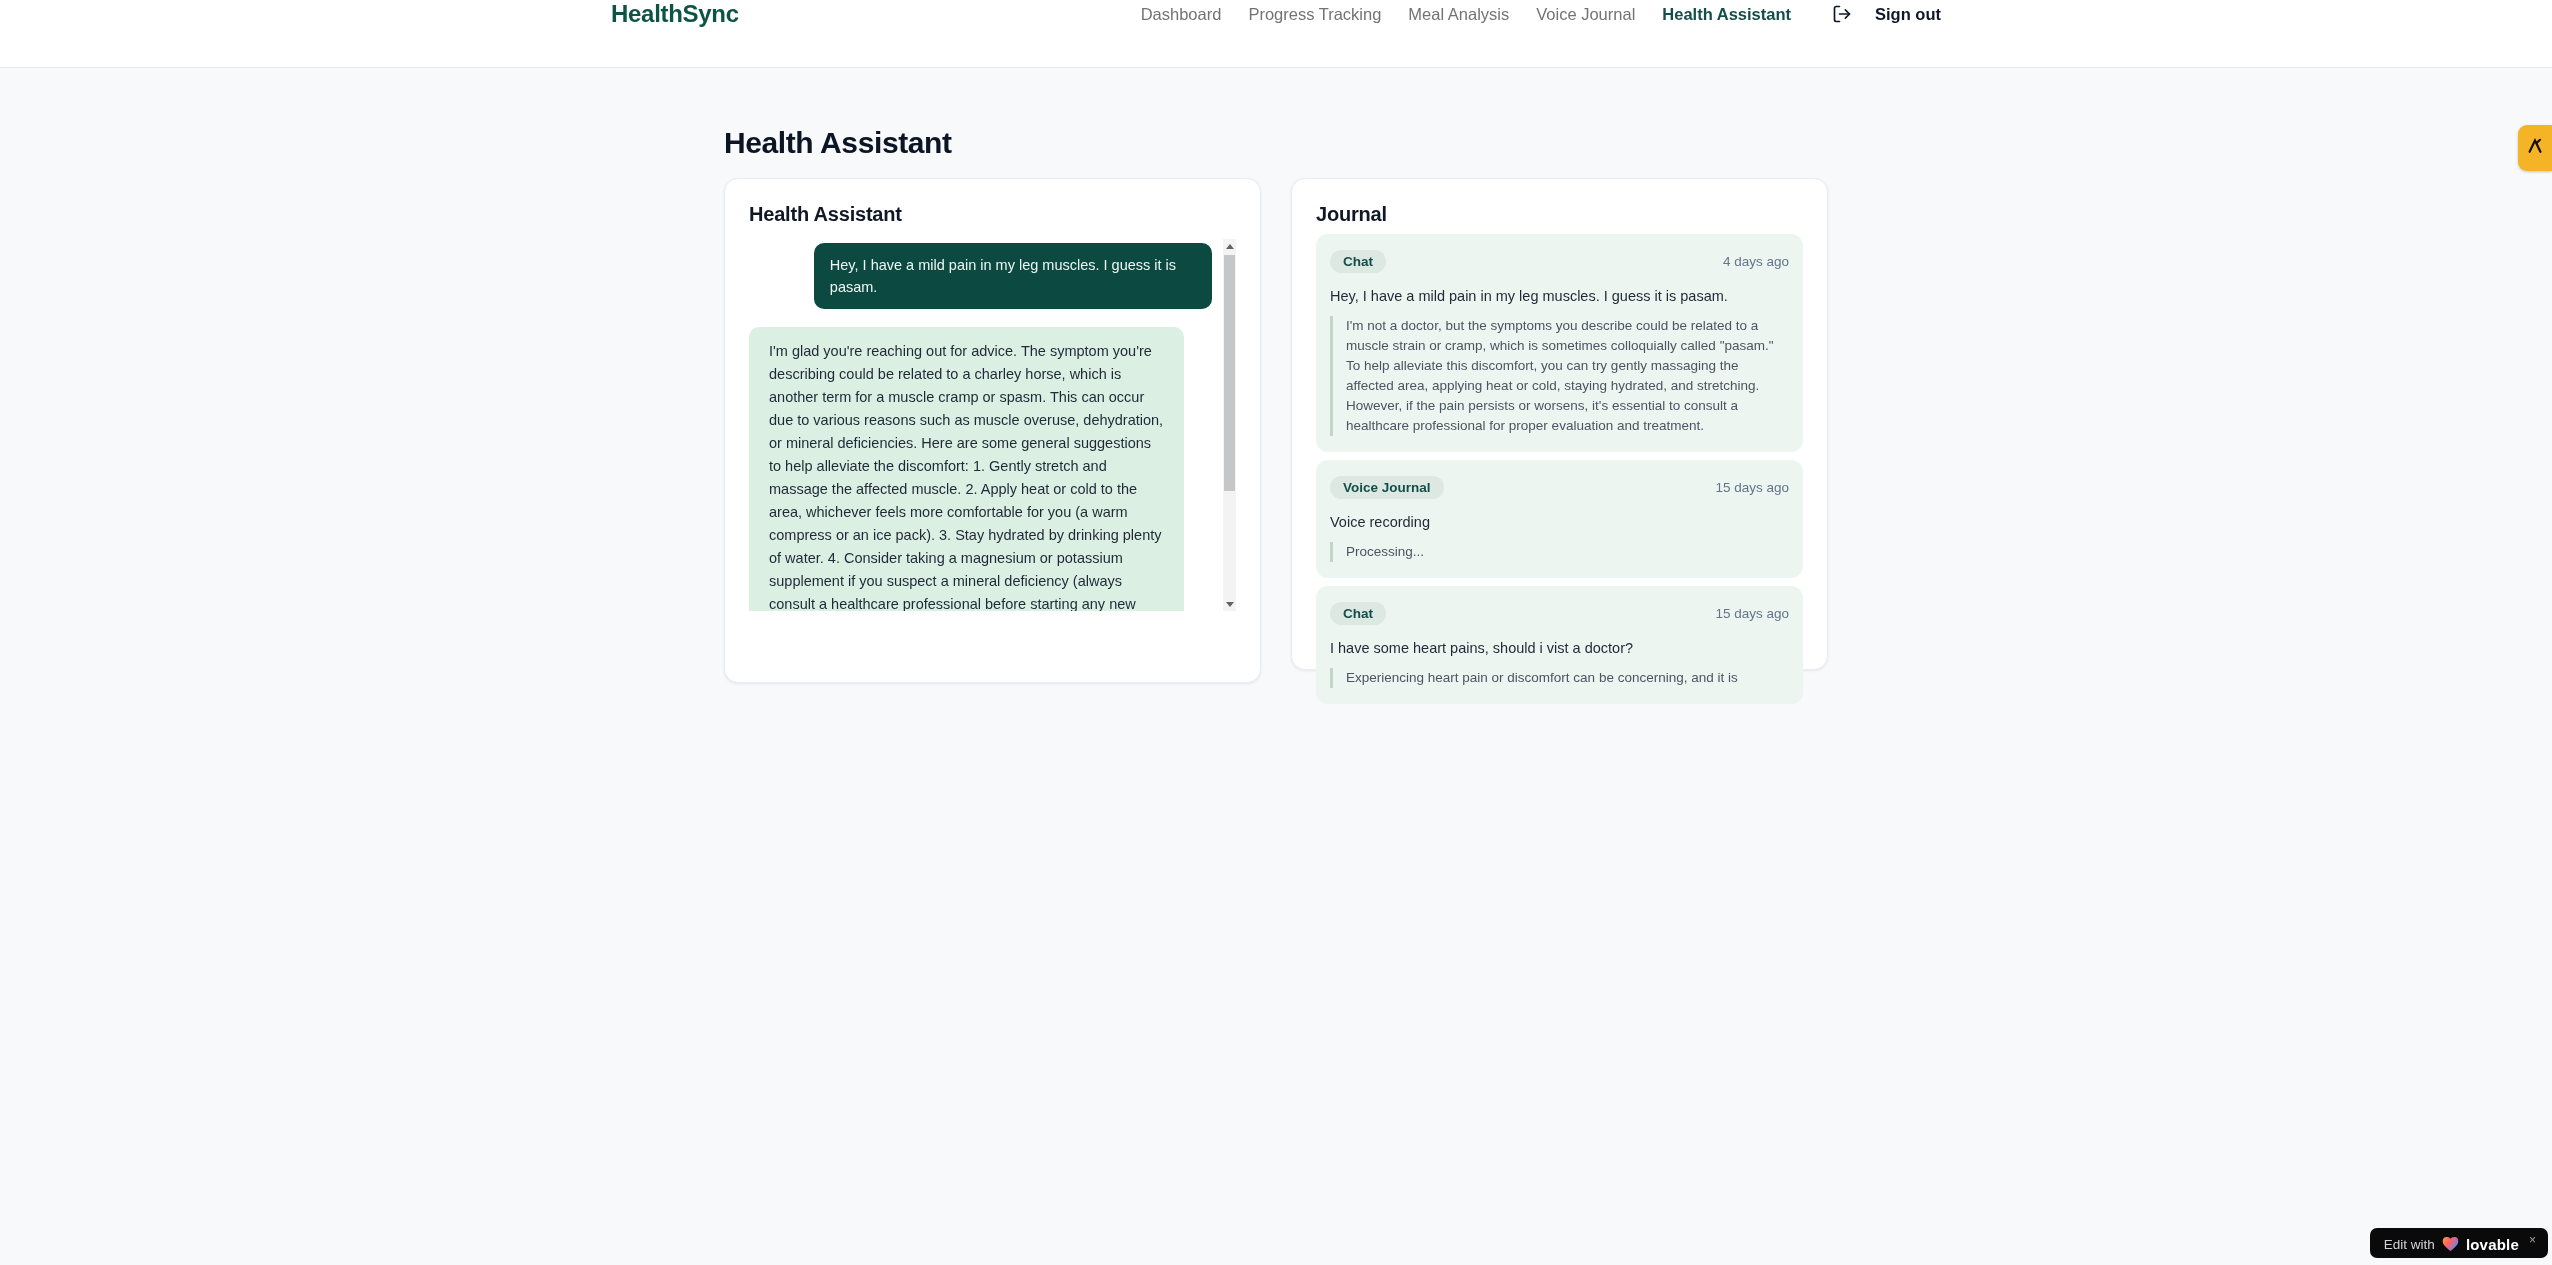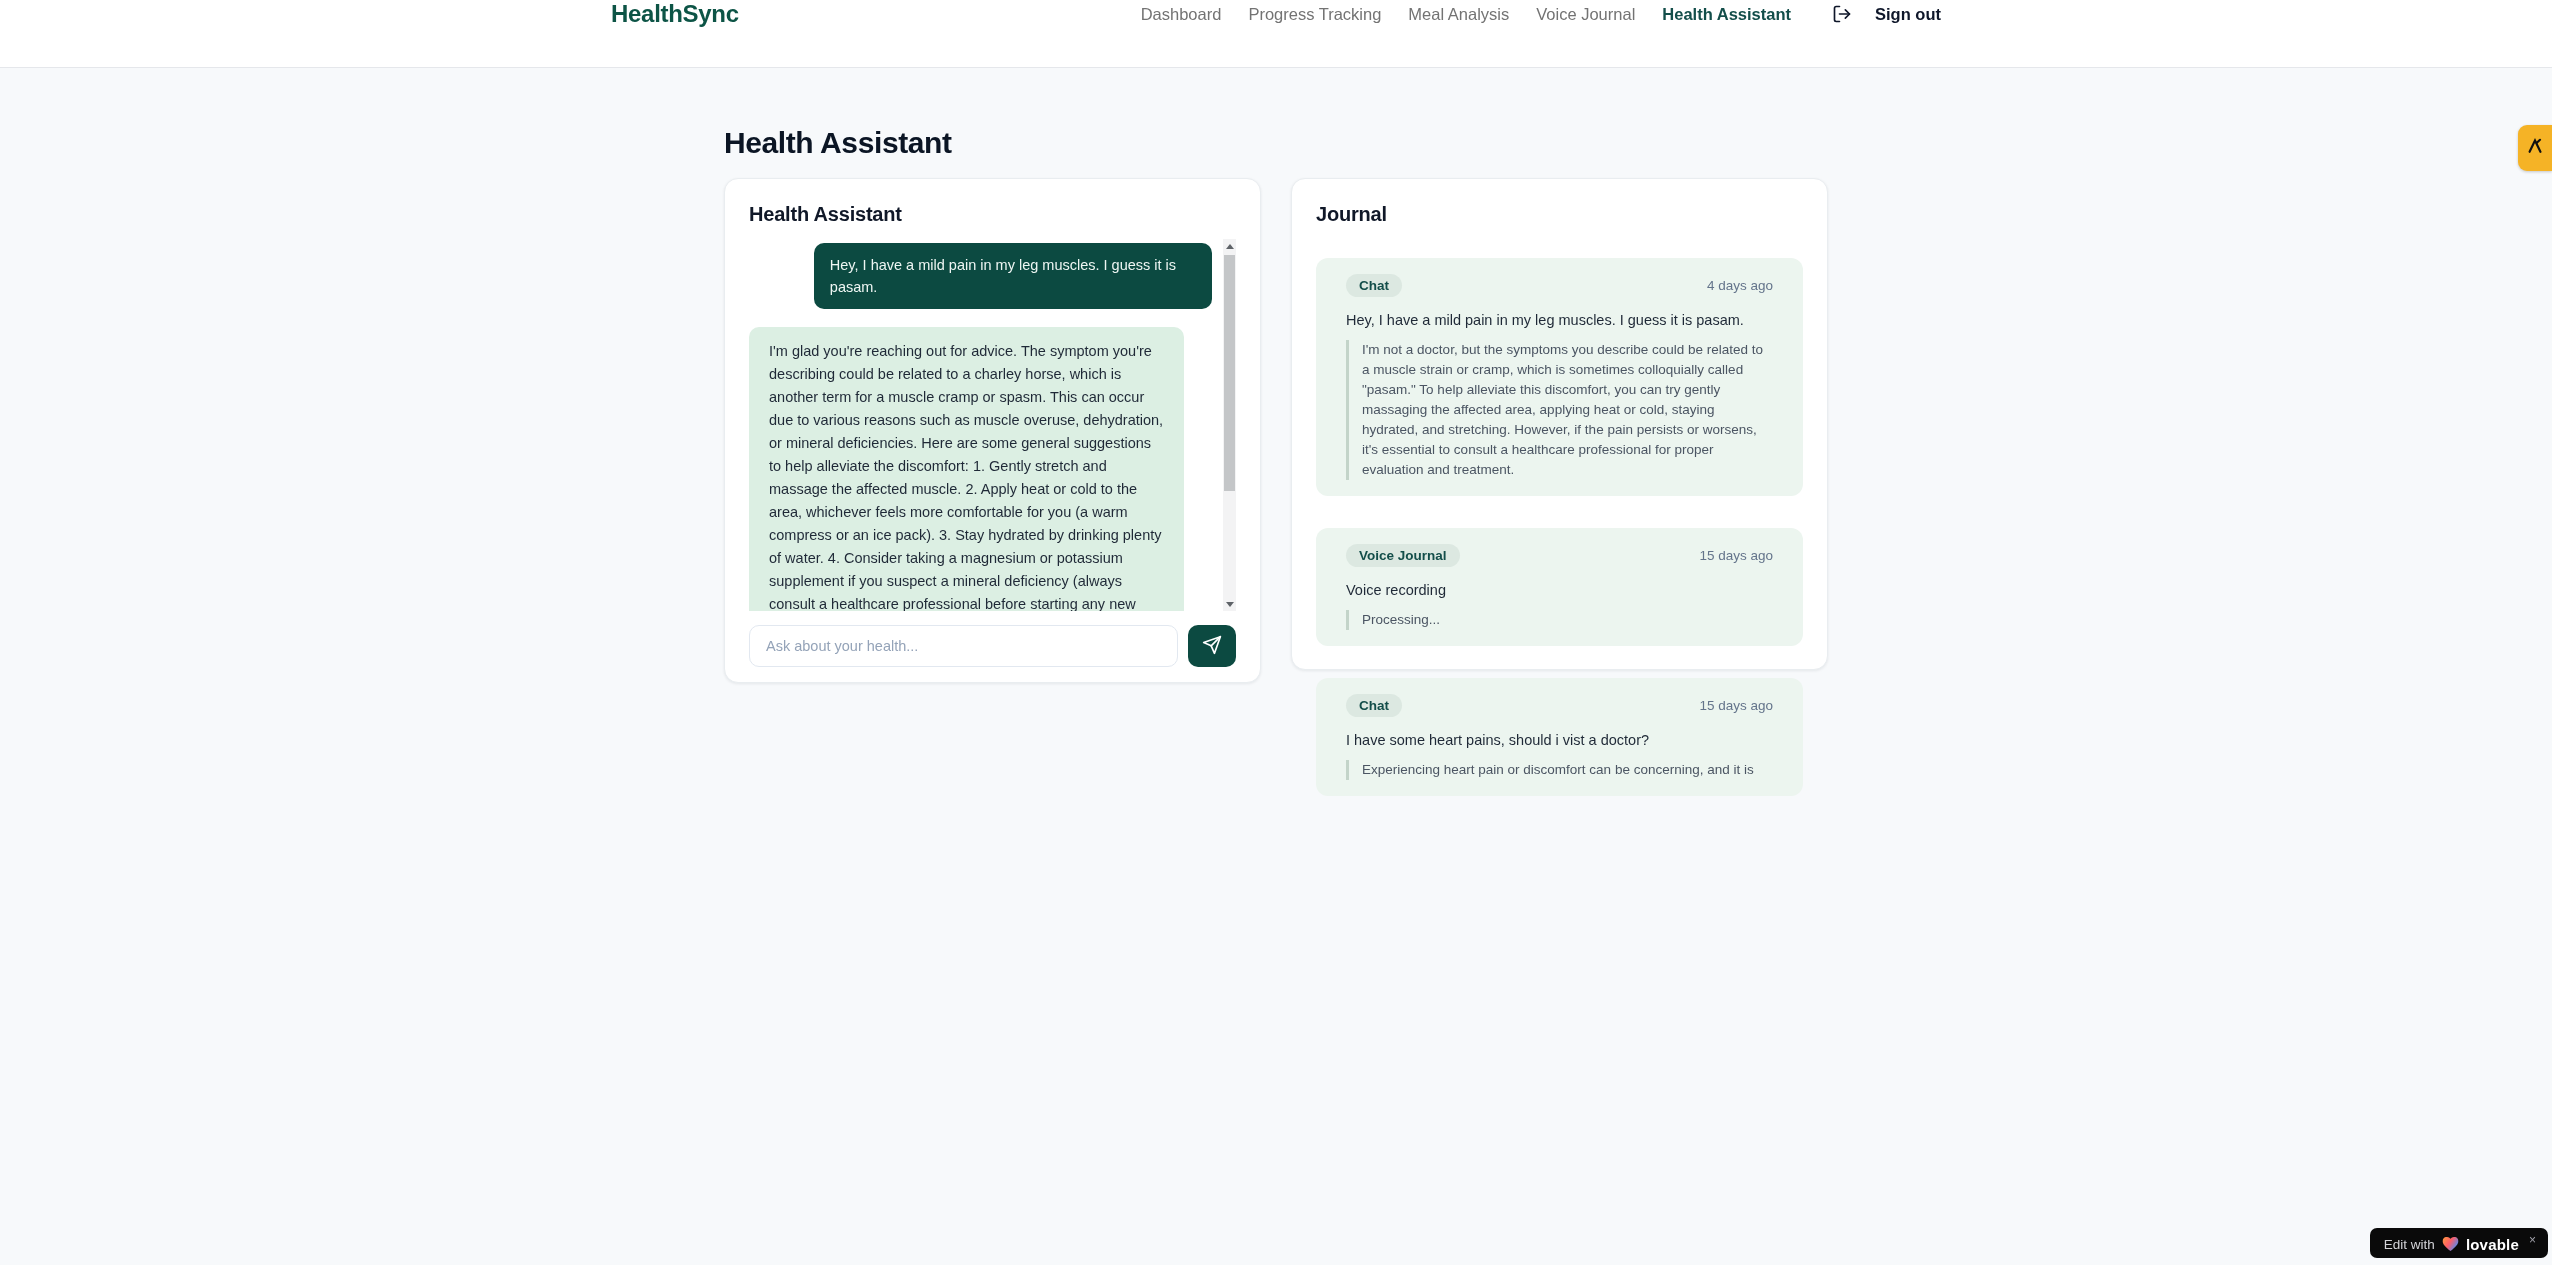--- a/index.html
+++ b/index.html
@@ -72,21 +72,21 @@
   }
   .chat-input::placeholder { color:#94a3b8; }
   .send-btn {
     width:48px; height:42px; border:none; border-radius:10px; background:#0c4a41;
     display:flex; align-items:center; justify-content:center; cursor:pointer;
   }
 
   
   .history-card { height:492px; }
   .entry {
-    background:#ecf5ef; border-radius:12px; padding:16px 30px; margin-top:32px;
+    background:#ecf5ef; border-radius:12px; padding:16px 14px; margin-top:8px;
   }
   .entry-head { display:flex; align-items:center; justify-content:space-between; }
   .badge {
     display:inline-block; background:#dce8e1; color:#134e4a;
     font-size:13.5px; font-weight:700; padding:4px 13px; border-radius:999px;
   }
   .timestamp { font-size:13.5px; color:#64748b; }
   .entry-msg { font-size:14.5px; color:#1f2937; margin-top:13px; line-height:20px; }
   .entry-quote {
     border-left:3px solid #c3d4c9; padding-left:13px; margin-top:10px;
@@ -152,31 +152,20 @@
           <div class="sb-btn up">
               <div class="tri-up"></div>
             </div>
           <div class="sb-thumb"></div>
           <div class="sb-btn down">
               <div class="tri-down"></div>
             </div>
         </div>
       </div>
 
-      <div class="chat-input-row">
-        <input class="chat-input" type="text" placeholder="Ask about your health..." style="">
-        <button class="send-btn">
-          <span>
-            <svg width="20" height="20" viewBox="0 0 24 24" fill="none" stroke="#ffffff" stroke-width="2" stroke-linecap="round" stroke-linejoin="round">
-              <path d="M22 2L11 13"></path>
-              <path d="M22 2l-7 20-4-9-9-4 20-7z"></path>
-            </svg>
-          </span>
-        </button>
-      </div>
     </section>
 
     <section class="card history-card">
       <h2 class="card-title">Journal</h2>
 
       <div class="entry">
         <div class="entry-head">
           <span class="badge">Chat</span>
           <span class="timestamp">4 days ago</span>
         </div>

